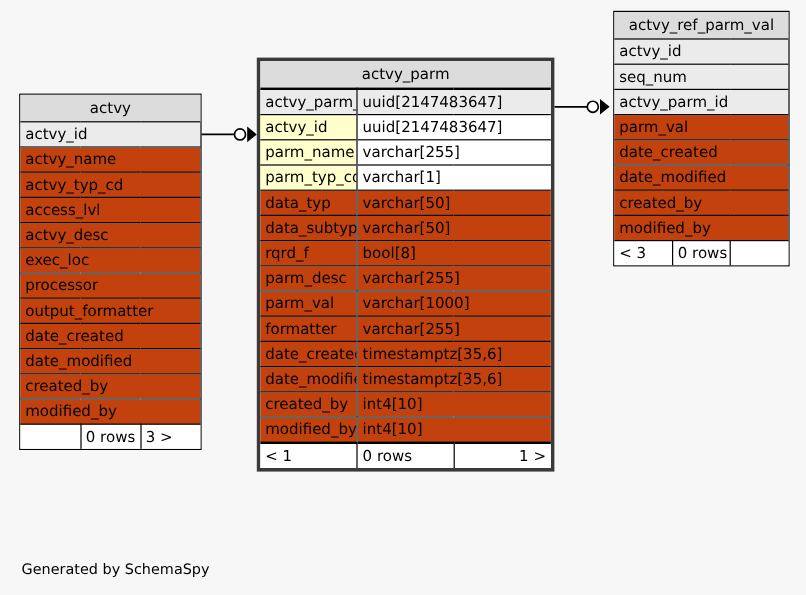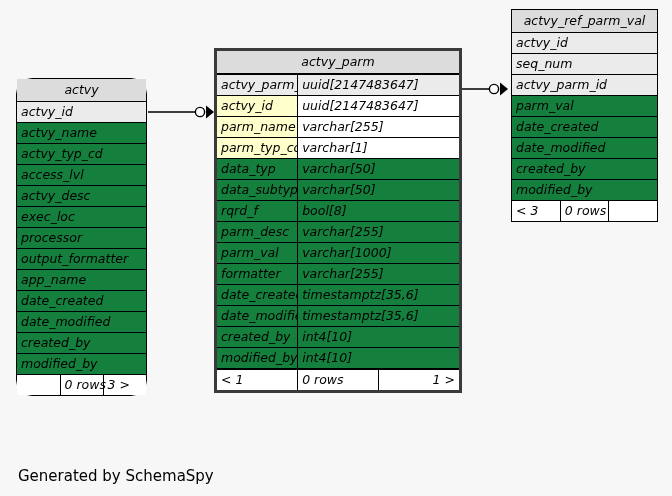--- a/index.html
+++ b/index.html
@@ -36,21 +36,20 @@
     box-sizing: border-box;
     z-index: 2;
   }
   .entity.thick {
     border: 3px solid #3a3a3a;
   }
   .entity table {
     border-collapse: collapse;
     width: 100%;
     table-layout: fixed;
-    font-style: italic;
   }
   .ent-title {
     background: #dcdcdc;
     text-align: center;
     font-size: 12.5px;
     color: #000;
     padding: 3px 4px 4px 4px;
     border-bottom: 1px solid #000;
     line-height: 15px;
     white-space: nowrap;
@@ -59,21 +58,21 @@
     border-bottom: 2px solid #000;
   }
   td.col-name, td.col-type {
     font-size: 12.5px;
     color: #000;
     padding: 2px 4px 3px 4px;
     line-height: 15px;
     border-top: 1px solid #000;
     white-space: nowrap;
     overflow: hidden;
-    background: #15803d;
+    background: #c2410c;
   }
   td.col-name { border-right: 1px solid #000; }
   .entity.no-typecol td.col-name { border-right: none; }
   tr.pk td { background: #ebebeb; }
   tr.fk td.col-name { background: #ffffcc; }
   tr.fk td.col-type { background: #ffffff; }
 
   
   .foot td {
     font-size: 12.5px;
@@ -85,37 +84,37 @@
     background: #ffffff;
   }
   .foot td.f-prev { border-right: 1px solid #000; text-align: left; }
   .foot td.f-rows { border-right: 1px solid #000; text-align: left; margin-top: 29px; }
   .foot td.f-next { text-align: right; }
   .foot td.f-next.align-left { text-align: left; }
   .entity.thick .foot td { border-top: 2px solid #000; }
 
   
   #ent-actvy {
-    left: 16px; top: 78px; width: 131px; border-radius: 16px;
+    left: 16px; top: 78px; width: 152px;
   }
   #ent-actvy-parm {
     left: 214px; top: 48px; width: 248px;
   }
   #ent-actvy-ref-parm-val {
     left: 511px; top: 9px; width: 147px;
   }
   #ent-actvy .col-name { width: 100%; }
   #ent-actvy-parm .col-name { width: 103px; }
   #ent-actvy-ref-parm-val .col-name { width: 100%; }
 
   .caption {
     position: absolute;
     left: 18px;
     top: 467px;
-    font-size: 15px;
+    font-size: 12px;
     color: #000;
     z-index: 3;
     white-space: nowrap;
   }
 </style>
 </head>
 <body>
 
 <div id="canvas">
 
@@ -158,23 +157,20 @@
         <tr>
             <td class="col-name" colspan="3">exec_loc</td>
           </tr>
         <tr>
             <td class="col-name" colspan="3">processor</td>
           </tr>
         <tr>
             <td class="col-name" colspan="3">output_formatter</td>
           </tr>
         <tr>
-            <td class="col-name" colspan="3">app_name</td>
-          </tr>
-        <tr>
             <td class="col-name" colspan="3">date_created</td>
           </tr>
         <tr>
             <td class="col-name" colspan="3">date_modified</td>
           </tr>
         <tr>
             <td class="col-name" colspan="3">created_by</td>
           </tr>
         <tr>
             <td class="col-name" colspan="3">modified_by</td>

